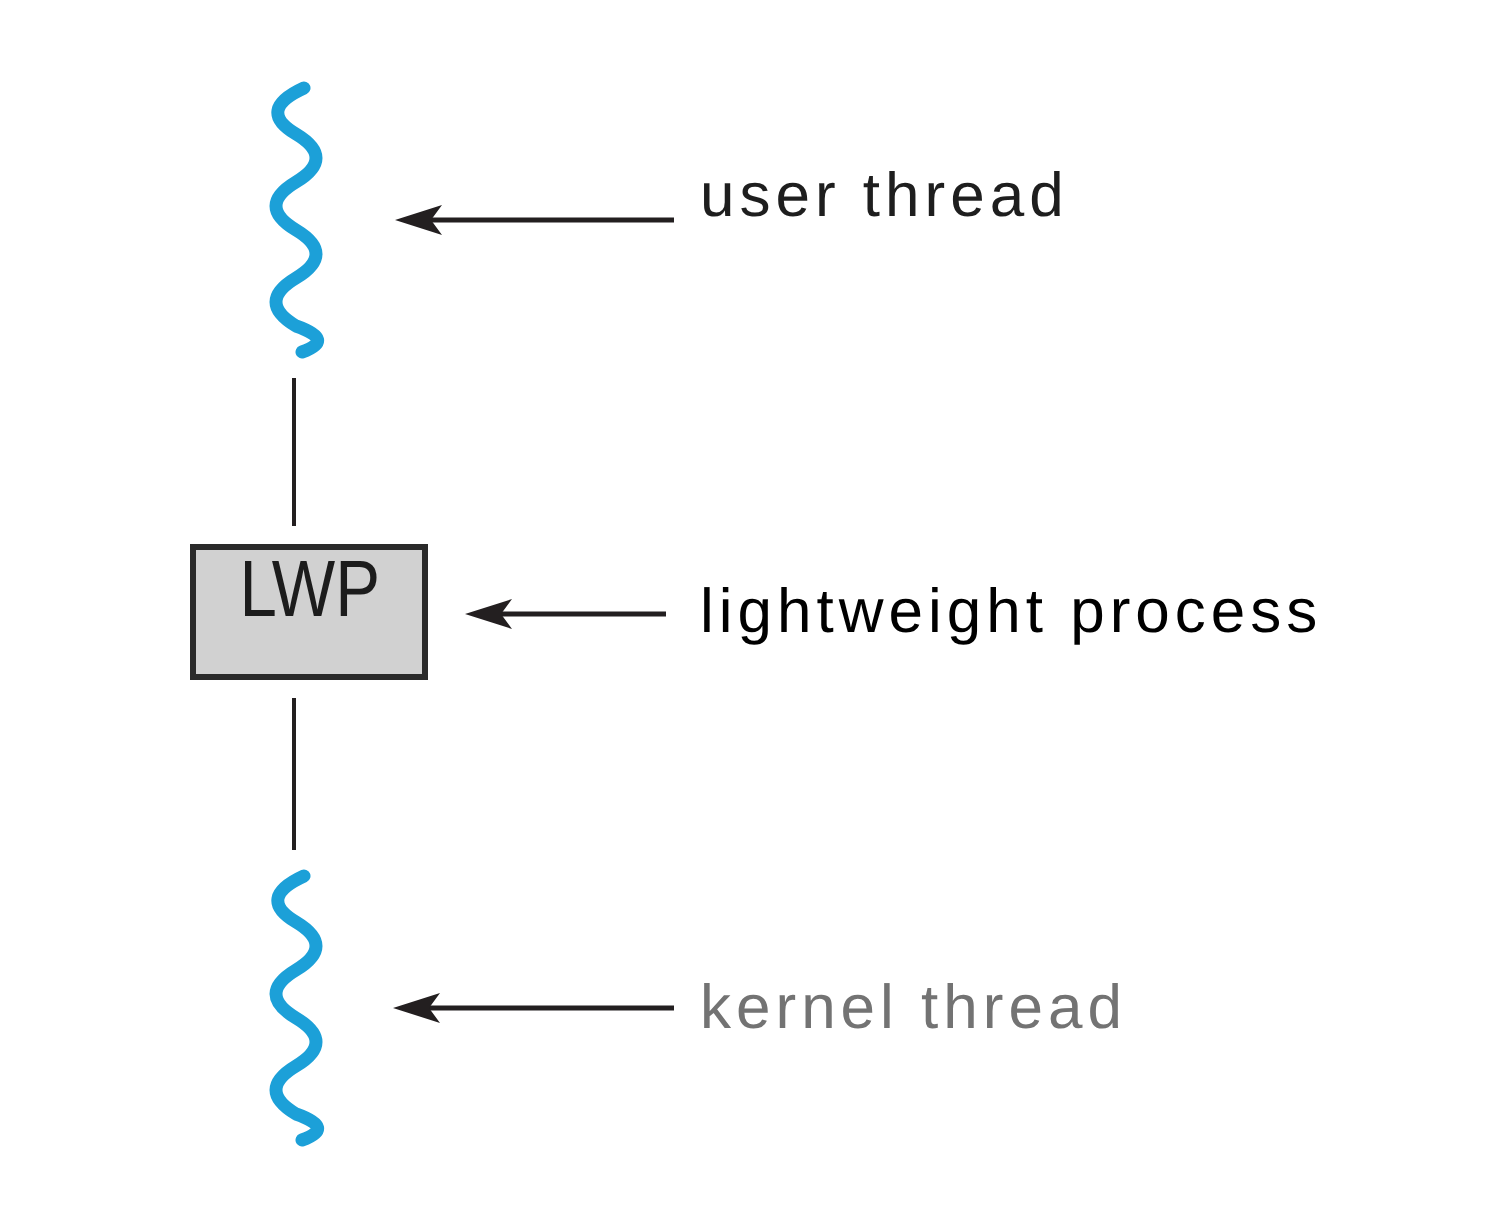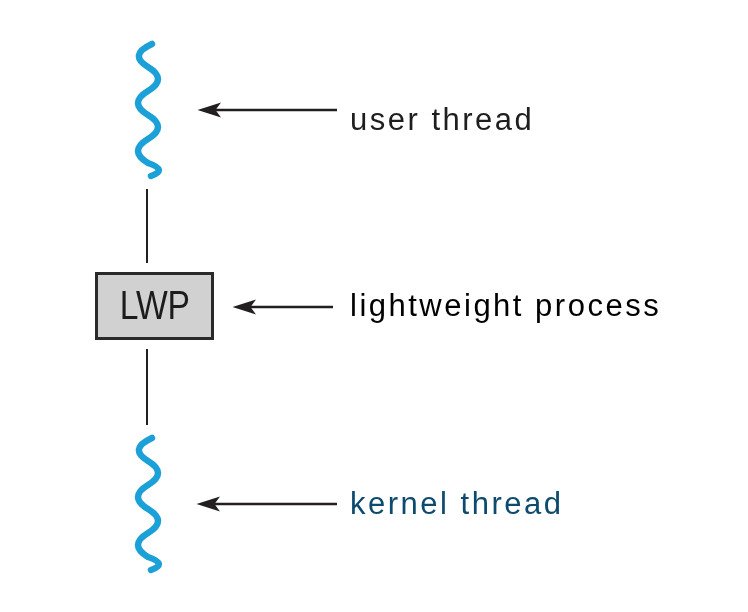--- a/index.html
+++ b/index.html
@@ -18,21 +18,21 @@
   .connector { position: absolute; left: 146px; width: 2px; background: #231f20; }
   .connector-1 { top: 189px; height: 74px; }
   .connector-2 { top: 349px; height: 76px; }
 
   .lwp-box {
     position: absolute; left: 95px; top: 272px;
     width: 119px; height: 68px;
     box-sizing: border-box;
     background: #d1d1d1;
     border: 3px solid #2a2a2a;
-    display: flex; align-items: center; justify-content: center;
+    display: flex; justify-content: center;
   }
   .lwp-box .lwp-text {
     font-size: 40px;
     line-height: 1;
     color: #1c1c1c;
     transform: scaleX(0.84);
     padding-bottom: 2px;
   }
 
   .arrow { position: absolute; height: 18px; display: block; }
@@ -41,21 +41,21 @@
   .arrow-kernel { left: 196px; top: 495px; width: 141px; }
 
   .label {
     position: absolute; left: 350px;
     font-size: 31px;
     line-height: 36px;
     letter-spacing: 2.5px;
     color: #1e1e1e;
     white-space: nowrap;
   }
-  .label-user   { top: 102px; }
+  .label-user   { top: 80px; }
   .label-lwp    { top: 288px; }
   .label-kernel { top: 486px; }
 </style>
 </head>
 <body>
 
 <div class="canvas">
 
   <svg class="wave wave-top" viewBox="0 0 44 140" aria-hidden="true">
     <path d="M 26,4 Q 2,15 22,27 Q 42,39 22,51 Q 2,63 22,75 Q 42,87 22,99 Q 2,111 22,123 Q 42,130 25,136" fill="none" stroke-width="6.5" stroke-linecap="round" stroke-linejoin="round" stroke="#1ca0d8"></path>
@@ -85,15 +85,15 @@
 
   <svg class="arrow arrow-kernel" viewBox="0 0 141 18" aria-hidden="true">
     <line x1="141" y1="9" x2="15" y2="9" stroke-width="2.4" stroke="#231f20"></line>
     <polygon points="0.5,9 24,1.5 18.5,9 24,16.5" fill="#231f20"></polygon>
   </svg>
 
   <div class="label label-user" style="color: rgb(30, 30, 30);">user thread</div>
 
   <div class="label label-lwp" style="color: #000000;">lightweight process</div>
 
-  <div class="label label-kernel" style="color: #0c4a6e;">kernel thread</div>
+  <div class="label label-kernel" style="color: #737373;">kernel thread</div>
 
 </div>
 
 </body></html>

